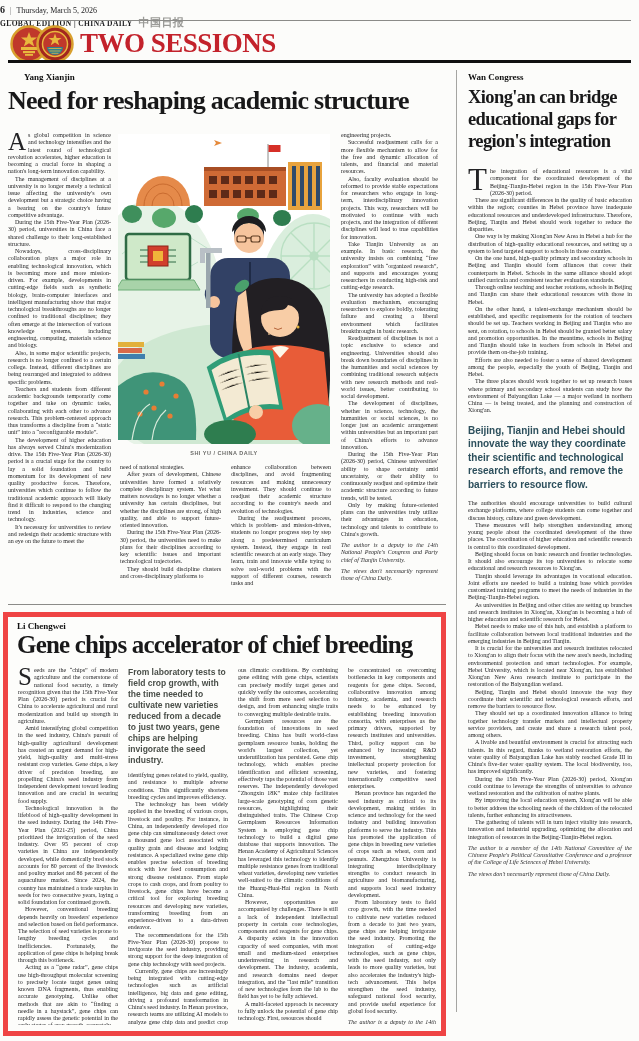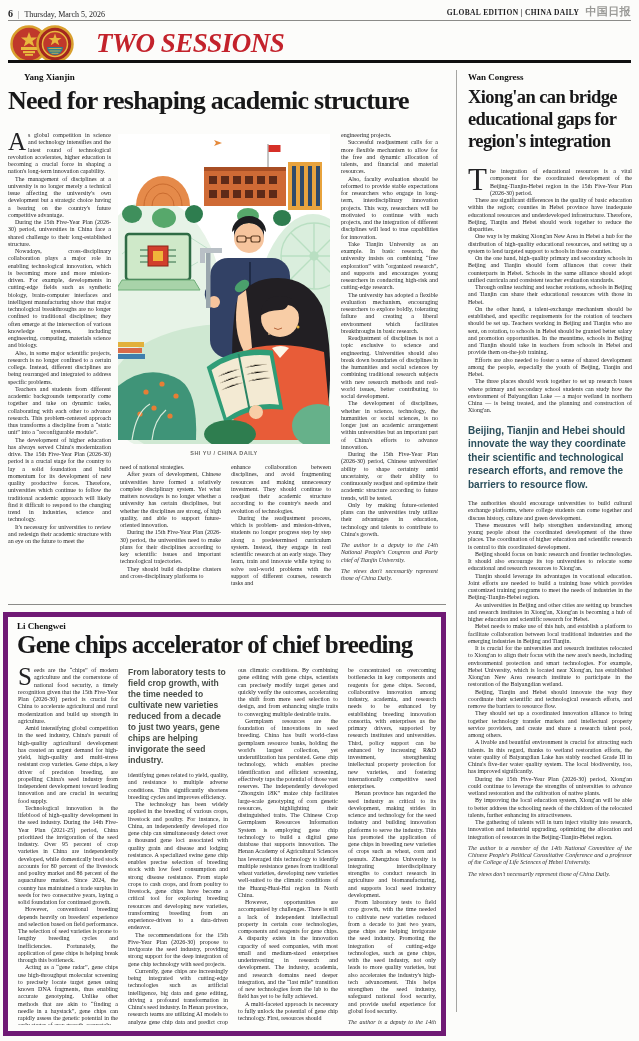--- a/index.html
+++ b/index.html
@@ -3,48 +3,48 @@
 <meta charset="utf-8">
 <style>
   * { margin:0; padding:0; box-sizing:content-box; }
   html,body { background:#e9e9e6; }
   .page {
     position:relative; width:639px; height:1041px; margin:0 auto;
     background:#fcfcfa; overflow:hidden; color:#1c1c1e;
     font-family:"Liberation Serif", serif;
   }
   
-  .meta-row { position:absolute; top:4px; left:8px; width:623px; display:flex; justify-content:space-between; align-items:flex-end; }
+  .meta-row { position:absolute; top:4px; left:0; width:623px; display:flex; justify-content:space-between; align-items:flex-start;flex-direction:column; }
   .meta-left { font-size:8px; }
   .meta-left .pgnum { font-weight:bold; font-size:10px; }
   .meta-left .sep { color:#777; margin:0 3px; font-size:8px; }
   .meta-right { font-size:7.5px; font-weight:bold; letter-spacing:.4px; }
   .meta-right .cn { color:#9a9a97; font-weight:bold; margin-left:4px; font-size:11px; }
   .hairline-top { position:absolute; top:20px; left:8px; width:623px; height:1px; background:#8b8b88; }
   .banner { position:absolute; top:24px; left:10px; height:38px; display:flex; align-items:center; }
   .emblems { position:relative; width:64px; height:38px; flex:none; }
   .emblems svg { position:absolute; top:1px; }
-  .banner-title { font-weight:bold; font-size:27px; letter-spacing:-0.5px; color:#c3222b; margin-left:22px; white-space:nowrap;font-style:italic; }
+  .banner-title { font-weight:bold; font-size:27px; letter-spacing:-0.5px; color:#c3222b; margin-left:6px; white-space:nowrap; }
   .thick-rule { position:absolute; top:60px; left:8px; width:623px; height:3px; background:#101010; }
   
   .byline { position:absolute; font-size:9px; font-weight:bold; color:#111; }
   .headline { position:absolute; color:#181819; font-weight:600; }
   .col { position:absolute; overflow:hidden; font-size:6px; line-height:7.25px; text-align:justify; color:#232325; }
   .col p { text-indent:7px; }
   .col p:first-child { text-indent:0; }
   .dc > p:first-child::first-letter { float:left; font-size:25px; line-height:19px; padding-right:2px; }
   .dc-big > p:first-child::first-letter { float:left; font-size:31px; line-height:24px; padding-right:3px; }
   .author-note p { font-style:italic; text-indent:0 !important; margin-top:4px; color:#2a2a2c; }
   .caption { position:absolute; font-family:"Liberation Sans", sans-serif; font-size:5.5px; font-weight:bold; color:#6b6b68; letter-spacing:.5px; text-align:center; }
   .vrule { position:absolute; background:#a5a5a2; width:1px; }
   .hrule { position:absolute; background:#8b8b88; height:1px; }
   
   .headline-a1 { top:86px; left:8px; width:434px; font-size:26px; letter-spacing:-0.8px; white-space:nowrap; }
   
-  .genebox { position:absolute; left:3px; top:612px; width:433px; height:414px; border:5px solid #701a75; background:#fdfdfb; }
+  .genebox { position:absolute; left:3px; top:612px; width:433px; height:414px; border:5px solid #ef4444; background:#fdfdfb; }
   .genebox .byline { top:4px; left:9px; }
   .genebox .headline { top:14px; left:9px; width:420px; font-size:25px; letter-spacing:-0.8px; white-space:nowrap; }
   .pullquote-gene {
     font-family:"Liberation Sans", sans-serif; font-size:8.5px; line-height:11px;
     font-weight:bold; color:#4a4f49; text-align:left; margin-bottom:6px; text-indent:0 !important;
   }
   
   .headline-a3 { top:86px; left:468px; width:172px; font-size:18.5px; line-height:22px; letter-spacing:-0.6px; }
   .body-a3 { left:468px; top:168px; width:164px; height:844px; }
   .pullquote-x {

